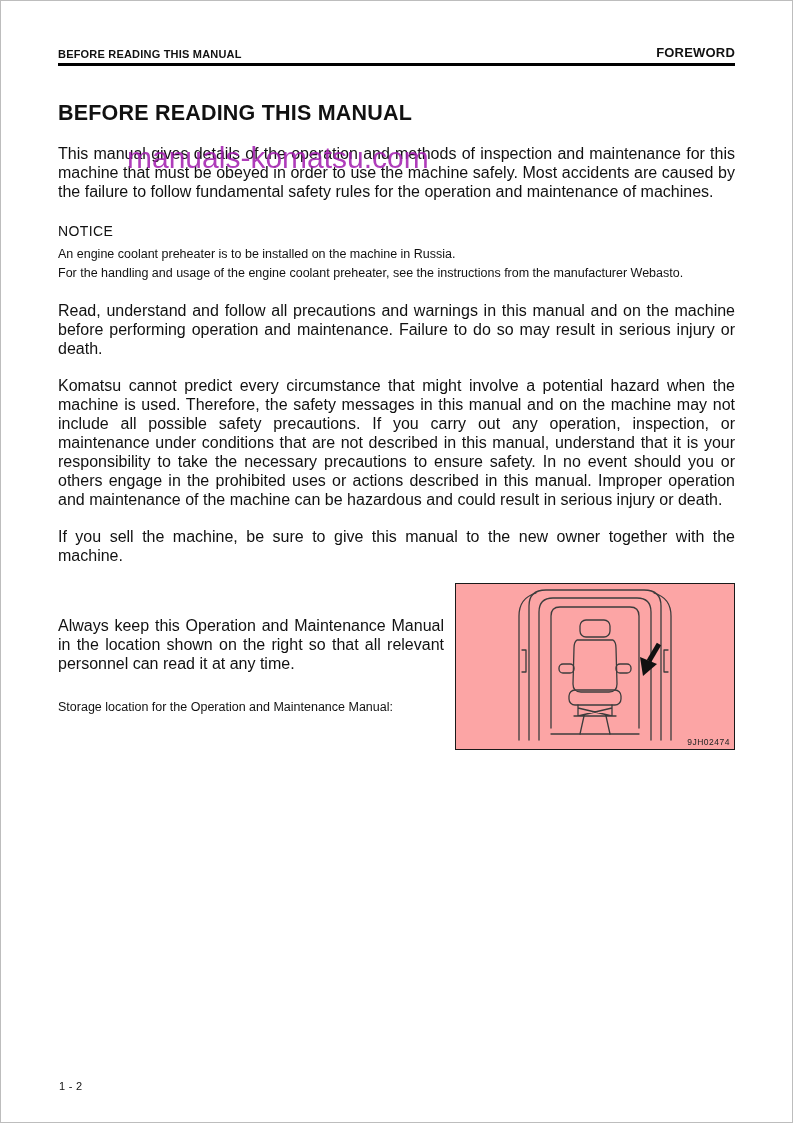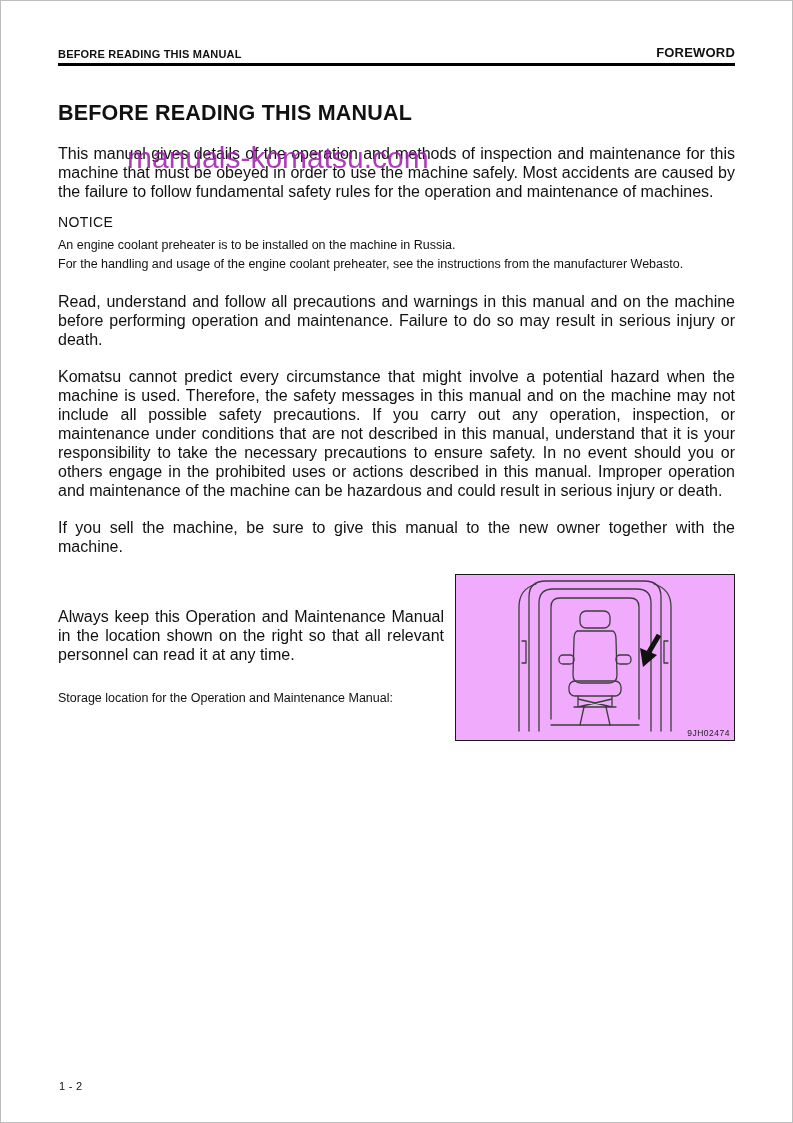--- a/index.html
+++ b/index.html
@@ -9,28 +9,28 @@
     position:relative; width:793px; height:1123px; background:#fff;
     border:1px solid #bdbdbd; margin:0 auto; overflow:hidden;
   }
   .margins { padding:0 57px; }
   .header-row { display:flex; justify-content:space-between; align-items:flex-end; padding-top:44px; }
   .header-left { font-size:11px; font-weight:700; letter-spacing:.2px; }
   .header-right { font-size:13px; font-weight:700; letter-spacing:.2px; }
   .header-rule { height:3px; background:#000; margin-top:3px; }
   .page-title { font-size:21.5px; font-weight:700; letter-spacing:.2px; margin-top:35px; }
   .body-p { font-size:16px; line-height:19px; text-align:justify; margin-top:18px; }
-  .notice-block { margin-top:12px; font-size:12.5px; line-height:19px; }
+  .notice-block { margin-top:21px; font-size:12.5px; line-height:19px; }
   .notice-heading { font-size:14px; letter-spacing:.4px; margin-bottom:4px; font-weight:400; }
   .columns { display:flex; justify-content:space-between; align-items:center; margin-top:18px; }
   .col-left { width:386px; }
   .col-left .body-p:first-child { margin-top:0; }
   .storage { font-size:12.5px; line-height:19px; margin-top:25px; }
   .storage .indent { padding-left:32px; }
-  .figure-box { width:280px; height:167px; border:1px solid #1a1a1a; position:relative; background:#f0abfc; flex:0 0 auto; }
+  .figure-box { width:280px; height:167px; border:1px solid #1a1a1a; position:relative; background:#fca5a5; flex:0 0 auto; }
   .figure-box svg { width:100%; height:100%; display:block; }
   .figure-label { position:absolute; right:4px; bottom:2px; font-size:8.5px; letter-spacing:.5px; color:#222; }
   .watermark {
     position:absolute; left:126px; top:140px; font-size:30px; color:#a21caf;
     opacity:.85; white-space:nowrap; pointer-events:none; z-index:5; font-weight:400;
   }
   .footer { position:absolute; left:58px; bottom:30px; font-size:11px; letter-spacing:.3px;margin-top:26px; }
 </style>
 </head>
 <body>

